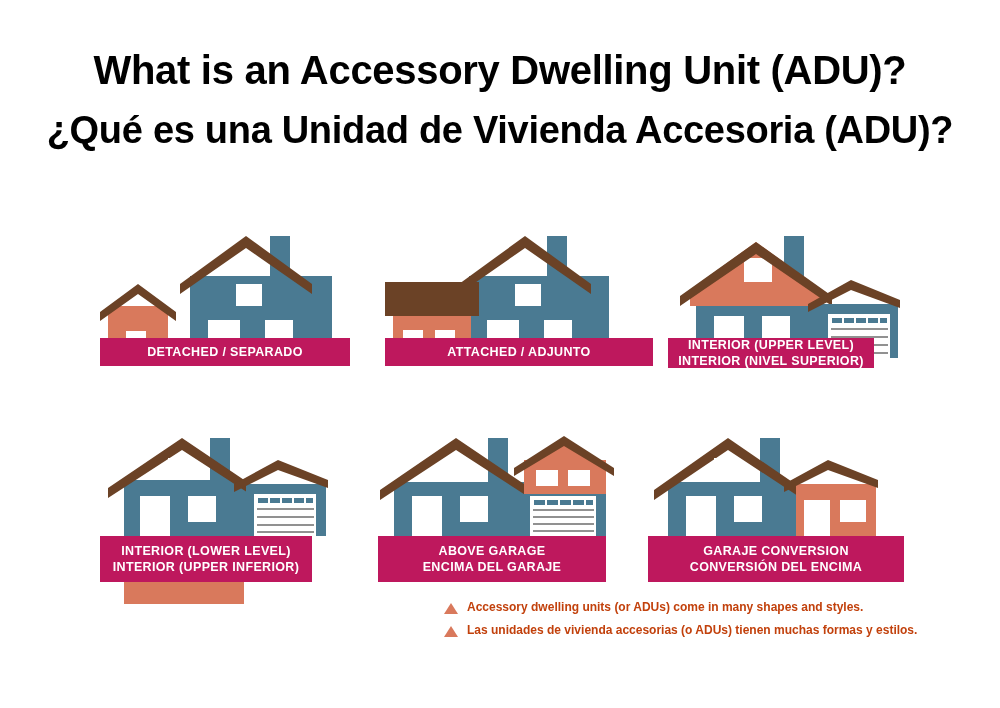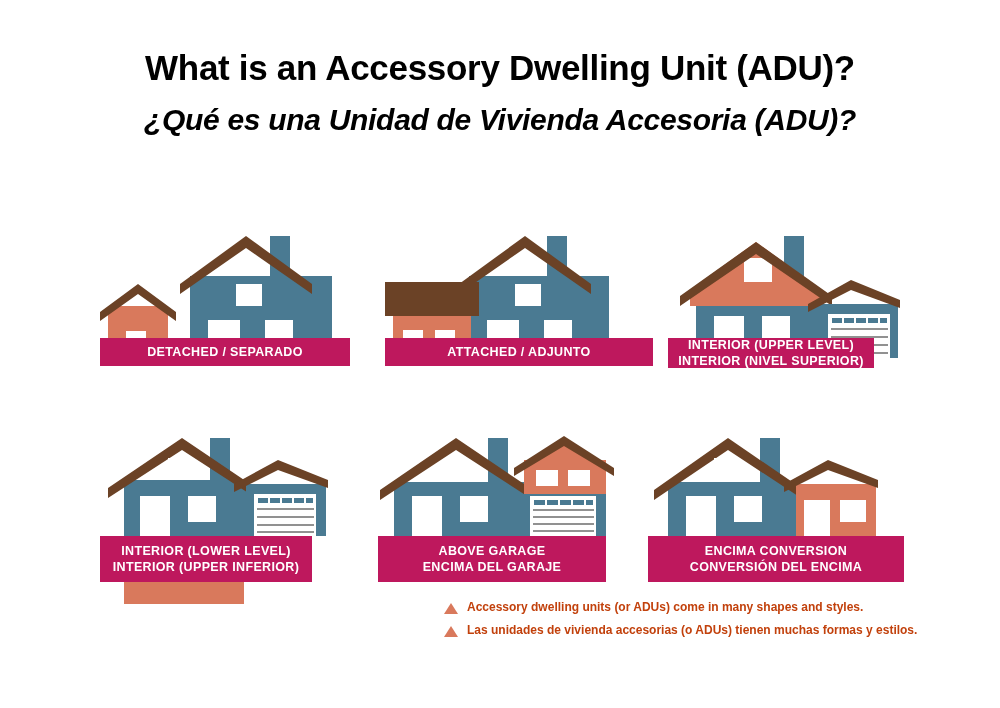--- a/index.html
+++ b/index.html
@@ -15,36 +15,35 @@
     overflow: hidden;
   }
   .titles {
     position: absolute;
     top: 48px;
     left: 0;
     width: 1000px;
     text-align: center;
   }
   .title-en {
-    font-size: 35px;
+    font-size: 40px;
     font-weight: bold;
     color: #000000;
     letter-spacing: -0.3px;
     line-height: 1.12;
     white-space: nowrap;
   }
   .title-es {
-    font-size: 30px;
+    font-size: 38px;
     font-weight: bold;
     color: #000000;
     letter-spacing: -0.3px;
     line-height: 1.12;
     margin-top: 16px;
     white-space: nowrap;
-    font-style: italic;
   }
   .panel {
     position: absolute;
   }
   .scene {
     position: absolute;
     left: 0;
     top: 0;
   }
   .band {
@@ -251,21 +250,21 @@
     <rect x="66" y="26" width="26" height="22" fill="#ffffff"></rect>
     <rect x="38" y="64" width="30" height="40" fill="#ffffff"></rect>
     <rect x="86" y="64" width="28" height="26" fill="#ffffff"></rect>
 
     <rect x="148" y="52" width="80" height="52" fill="#d9795c"></rect>
     <polygon points="136,52 180,28 230,48 230,56 180,38 136,60" fill="#6b4226"></polygon>
     <rect x="156" y="68" width="26" height="36" fill="#ffffff"></rect>
     <rect x="192" y="68" width="26" height="22" fill="#ffffff"></rect>
   </svg>
   <div class="band" style="left:0; top:104px; width:256px; height:46px;">
-    <span class="band-line">ENCIMA CONVERSION</span>
+    <span class="band-line">GARAJE CONVERSION</span>
     <span class="band-line">CONVERSIÓN DEL ENCIMA</span>
   </div>
 </div>
 
 <div class="footnotes">
   <div class="footnote">
     <span class="tri"></span>
     <span class="footnote-text">Accessory dwelling units (or ADUs) come in many shapes and styles.</span>
   </div>
   <div class="footnote">

